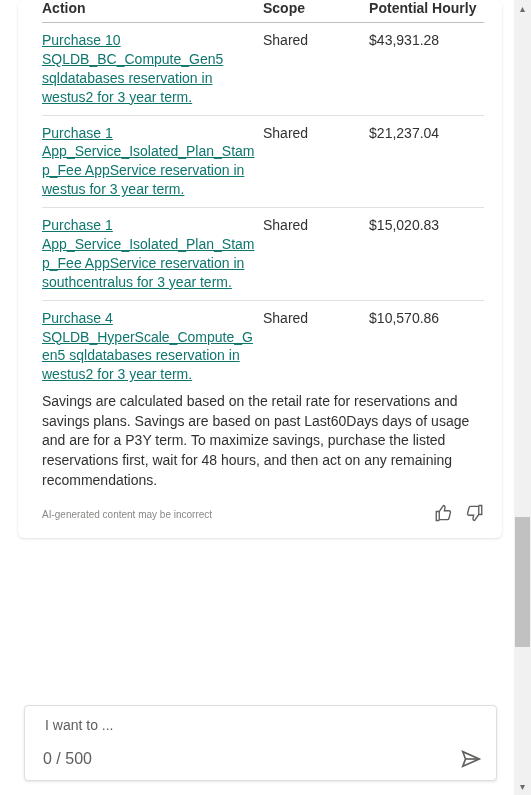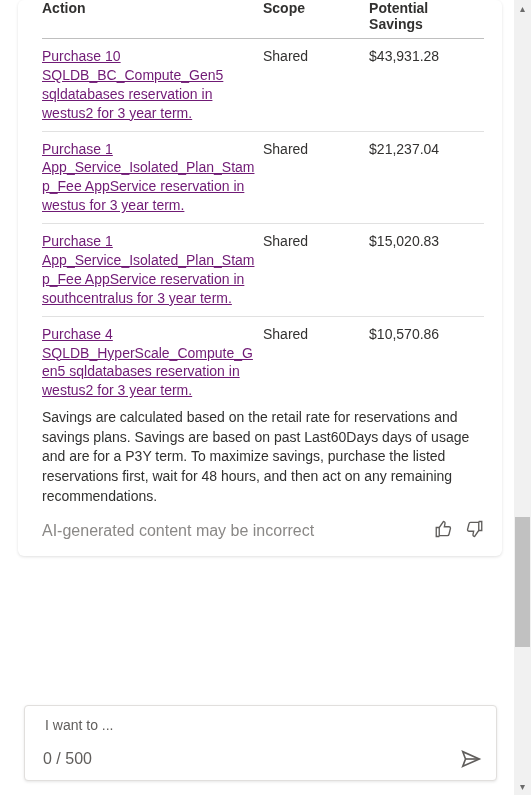--- a/index.html
+++ b/index.html
@@ -93,37 +93,37 @@
     line-height: 1.35;
   }
   .savings-table tbody tr:last-child td {
     border-bottom: none;
   }
   .col-action  { width: 50%; }
   .col-scope   { width: 24%; }
   .col-savings { width: 26%; }
 
   .action-link {
-    color: #701a75;
+    color: #0f766e;
     text-decoration: underline;
     word-break: break-word;
   }
 
   .footnote {
     line-height: 1.4;
     color: #323130;
   }
 
   .ai-row {
     margin-top: 14px;
     display: flex;
     align-items: center;
     justify-content: space-between;
     color: #8a8886;
-    font-size: 16px;
+    font-size: 10px;
   }
   .ai-label { color: #8a8886; }
   .feedback { display: flex; gap: 14px; }
   .feedback svg { width: 18px; height: 18px; stroke: #605e5c; fill: none; stroke-width: 1.8; cursor: pointer; }
 
   .input-card {
     position: absolute;
     left: 24px;
     right: 17px;
     bottom: 14px;
@@ -173,21 +173,21 @@
       <table class="savings-table">
         <colgroup>
           <col class="col-action">
           <col class="col-scope">
           <col class="col-savings">
         </colgroup>
         <thead>
           <tr>
             <th>Action</th>
             <th>Scope</th>
-            <th>Potential Savings</th>
+            <th>Potential Hourly</th>
           </tr>
         </thead>
         <tbody>
           <tr>
             <td><a href="#" class="action-link">Purchase 10 SQLDB_BC_Compute_Gen5 sqldatabases reservation in westus2 for 3 year term.</a></td>
             <td>Shared</td>
             <td>$43,931.28</td>
           </tr>
           <tr>
             <td><a href="#" class="action-link">Purchase 1 App_Service_Isolated_Plan_Stamp_Fee AppService reservation in westus for 3 year term.</a></td>

